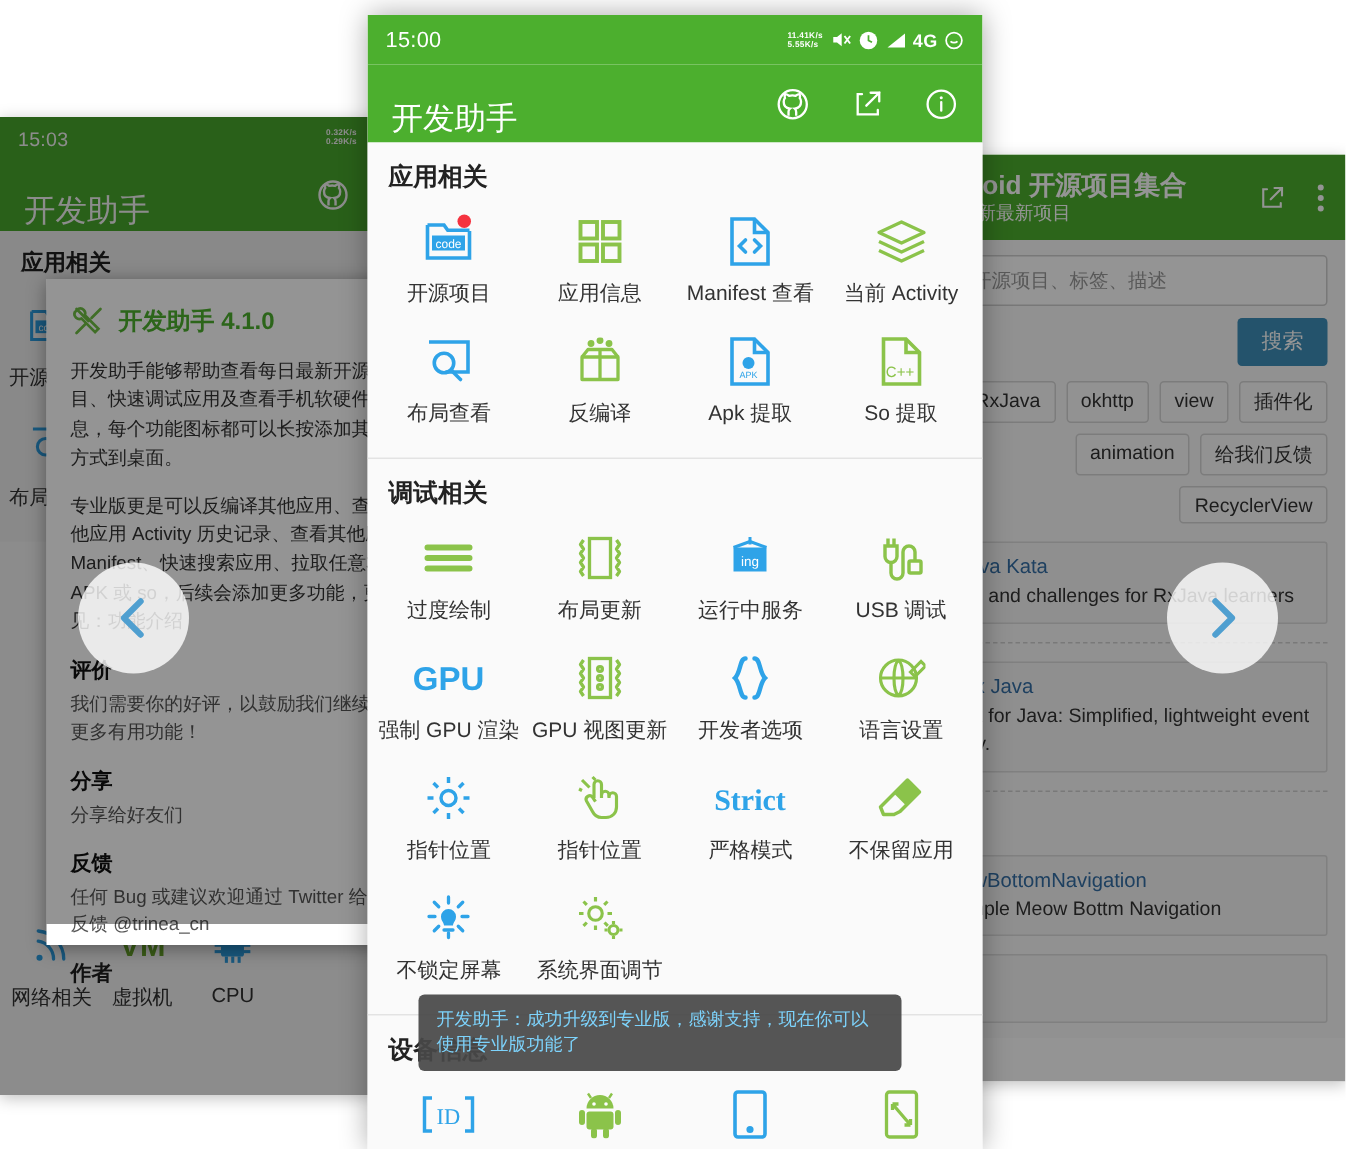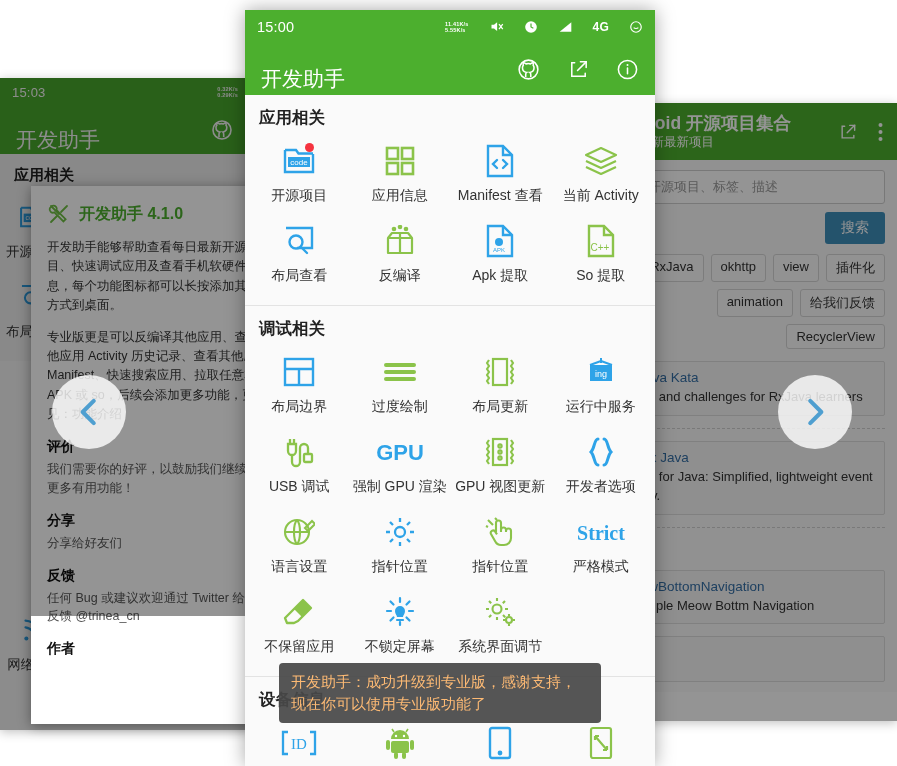--- a/index.html
+++ b/index.html
@@ -13,21 +13,21 @@
 
   
   .panel { position: absolute; background: #fff; overflow: hidden; }
   .statusbar {
     height: 28px; background: #4caf2e; color: #fff;
     display: flex; align-items: center; padding: 0 12px;
     font-size: 13px; letter-spacing: .2px;
   }
   .statusbar .time { flex: 0 0 auto; }
   .statusbar .sb-right {
-    margin-left: auto; display: flex; align-items: center; gap: 20px;
+    margin-left: auto; display: flex; align-items: center; gap: 4px;
     font-size: 11px; font-weight: bold;
   }
   .net-speed { display: flex; flex-direction: column; font-size: 5.5px; line-height: 6px; font-weight: bold; }
   .sb-ico { display: inline-flex; align-items: center; }
 
   .appbar {
     background: #4caf2e; color: #fff;
     display: flex; align-items: center; padding: 0 16px;
   }
   .appbar .title { font-size: 21px; font-weight: normal; margin-top: 20px; }
@@ -66,21 +66,21 @@
   
   #panelLeft {
     left: 0; top: 78px; width: 250px; height: 652px;
     box-shadow: 0 2px 10px rgba(0,0,0,.25);
   }
   #panelLeft .dim {
     position: absolute; inset: 0; background: rgba(0,0,0,.45); z-index: 6;
     pointer-events: none;
   }
   #leftDialog {
-    position: absolute; left: 31px; top: 186px; width: 260px; height: 538px;
+    position: absolute; left: 31px; top: 186px; width: 260px; height: 444px;
     background: #fff; z-index: 7; padding: 16px 16px 0 16px;
     box-shadow: 0 2px 12px rgba(0,0,0,.4);
   }
   #leftDialog .dlg-head { display: flex; align-items: center; gap: 8px; }
   #leftDialog .dlg-title { color: #4caf2e; font-size: 16px; font-weight: bold; }
   #leftDialog p.body { font-size: 12.5px; color: #333; line-height: 1.55; margin-top: 12px; }
   #leftDialog h4 { font-size: 14px; color: #111; margin-top: 14px; font-weight: bold;}
   #leftDialog p.sub { font-size: 12.5px; color: #555; line-height: 1.5; margin-top: 4px; }
 
   
@@ -134,22 +134,22 @@
     box-shadow: 0 0 18px rgba(0,0,0,.35); z-index: 10;
   }
   #panelCenter .statusbar { height: 33px; font-size: 14.5px; }
   #panelCenter .appbar { height: 52px; }
   #panelCenter .grid { grid-template-columns: repeat(4, 1fr); }
   #panelCenter .cell .lbl { font-size: 14px; }
   #panelCenter .section-title { font-size: 16.5px; }
 
   .toast {
     position: absolute; left: 279px; top: 663px; width: 322px;
-    background: rgba(72,72,72,.93); color:#fdba74; border-radius: 4px;
-    padding: 8px 12px; font-size: 15px; line-height: 1.45; z-index: 30;
+    background: rgba(72,72,72,.93); color:#7dd3fc; border-radius: 4px;
+    padding: 8px 12px; font-size: 12px; line-height: 1.45; z-index: 30;
   }
 
   svg { display:block; }
 </style>
 </head>
 <body>
 
 <div id="stage">
 
   <div class="panel" id="panelLeft">
@@ -544,29 +544,20 @@
               </svg>
             </div>
             <div class="lbl">So 提取</div>
           </div>
         </div>
         <div class="divider"></div>
         <div class="section-title">调试相关</div>
         <div class="grid">
           <div class="cell">
             <div class="glyph">
-              <svg width="32" height="30" viewBox="0 0 32 30" fill="none" stroke="#2ea3e8" stroke-width="2.4">
-                <rect x="2" y="2" width="28" height="26"></rect>
-                <path d="M2 12h28M16 12v16"></path>
-              </svg>
-            </div>
-            <div class="lbl">布局边界</div>
-          </div>
-          <div class="cell">
-            <div class="glyph">
               <svg width="34" height="22" viewBox="0 0 34 22" stroke="#8bc34a" stroke-width="4" stroke-linecap="round">
                 <path d="M3 4h28M3 11h28M3 18h28"></path>
               </svg>
             </div>
             <div class="lbl">过度绘制</div>
           </div>
           <div class="cell">
             <div class="glyph">
               <svg width="32" height="32" viewBox="0 0 32 32" fill="none" stroke="#8bc34a" stroke-width="2.2">
                 <rect x="9" y="3" width="14" height="26"></rect>

